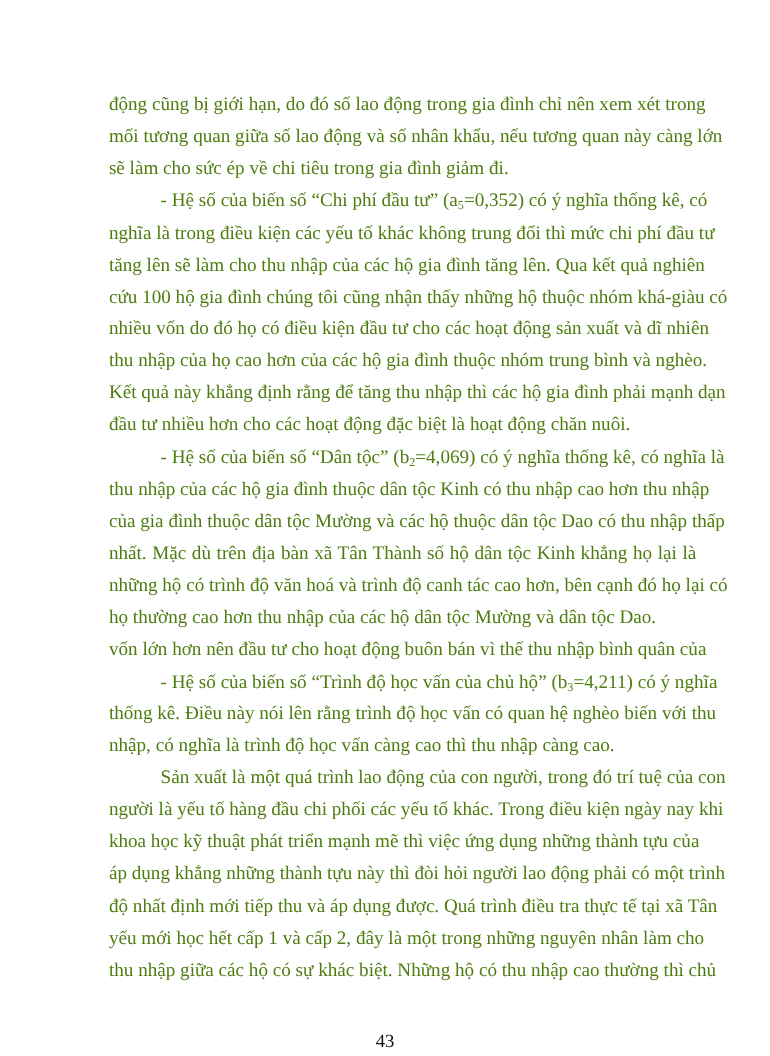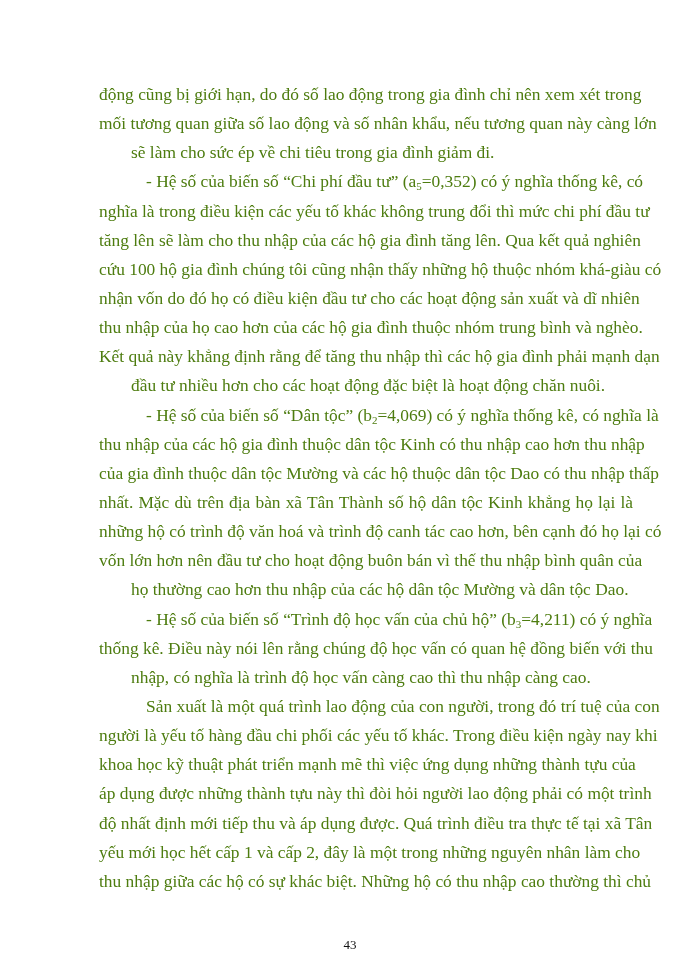--- a/index.html
+++ b/index.html
@@ -13,56 +13,56 @@
     font-family: Liberation Serif, serif;
     font-size: 17.4px;
     line-height: 29.15px;
     color: #4d7c0f;
   }
   .line {
     display: block; white-space: nowrap;
     text-align: justify; text-align-last: justify;
     height: 29.15px;
   }
-  .line.last { text-align-last: left; margin-left: 32px; }
+  .line.last { text-align-last: left; }
   .line.indent { padding-left: 47px; }
   sub { font-size: 11px; vertical-align: -3px; line-height: 0; }
   .page-number {
     position: absolute; left: 0; width: 700px; top: 937px; text-align: center;
-    font-family: "Liberation Serif", serif; font-size: 13px; color: #111;
+    font-family: "Liberation Serif", serif; font-size: 17px; color: #111;
   }
 </style>
 </head>
 <body>
 
 <div class="page">
   <div class="content" id="content">
       <div class="line">động cũng bị giới hạn, do đó số lao động trong gia đình chỉ nên xem xét trong</div>
       <div class="line">mối tương quan giữa số lao động và số nhân khẩu, nếu tương quan này càng lớn</div>
       <div class="line last">sẽ làm cho sức ép về chi tiêu trong gia đình giảm đi.</div>
       <div class="line indent">- Hệ số của biến số “Chi phí đầu tư” (a<sub>5</sub>=0,352) có ý nghĩa thống kê, có</div>
       <div class="line">nghĩa là trong điều kiện các yếu tố khác không trung đổi thì mức chi phí đầu tư</div>
       <div class="line">tăng lên sẽ làm cho thu nhập của các hộ gia đình tăng lên. Qua kết quả nghiên</div>
       <div class="line">cứu 100 hộ gia đình chúng tôi cũng nhận thấy những hộ thuộc nhóm khá-giàu có</div>
-      <div class="line">nhận vốn do đó họ có điều kiện đầu tư cho các hoạt động sản xuất và dĩ nhiên</div>
+      <div class="line">nhiều vốn do đó họ có điều kiện đầu tư cho các hoạt động sản xuất và dĩ nhiên</div>
       <div class="line">thu nhập của họ cao hơn của các hộ gia đình thuộc nhóm trung bình và nghèo.</div>
       <div class="line">Kết quả này khẳng định rằng để tăng thu nhập thì các hộ gia đình phải mạnh dạn</div>
       <div class="line last">đầu tư nhiều hơn cho các hoạt động đặc biệt là hoạt động chăn nuôi.</div>
       <div class="line indent">- Hệ số của biến số “Dân tộc” (b<sub>2</sub>=4,069) có ý nghĩa thống kê, có nghĩa là</div>
       <div class="line">thu nhập của các hộ gia đình thuộc dân tộc Kinh có thu nhập cao hơn thu nhập</div>
       <div class="line">của gia đình thuộc dân tộc Mường và các hộ thuộc dân tộc Dao có thu nhập thấp</div>
       <div class="line">nhất. Mặc dù trên địa bàn xã Tân Thành số hộ dân tộc Kinh khẳng họ lại là</div>
       <div class="line">những hộ có trình độ văn hoá và trình độ canh tác cao hơn, bên cạnh đó họ lại có</div>
+      <div class="line last">họ thường cao hơn thu nhập của các hộ dân tộc Mường và dân tộc Dao.</div>
       <div class="line">vốn lớn hơn nên đầu tư cho hoạt động buôn bán vì thế thu nhập bình quân của</div>
-      <div class="line last">họ thường cao hơn thu nhập của các hộ dân tộc Mường và dân tộc Dao.</div>
       <div class="line indent">- Hệ số của biến số “Trình độ học vấn của chủ hộ” (b<sub>3</sub>=4,211) có ý nghĩa</div>
-      <div class="line">thống kê. Điều này nói lên rằng chúng độ học vấn có quan hệ đồng biến với thu</div>
+      <div class="line">thống kê. Điều này nói lên rằng trình độ học vấn có quan hệ nghèo biến với thu</div>
       <div class="line last">nhập, có nghĩa là trình độ học vấn càng cao thì thu nhập càng cao.</div>
       <div class="line indent">Sản xuất là một quá trình lao động của con người, trong đó trí tuệ của con</div>
       <div class="line">người là yếu tố hàng đầu chi phối các yếu tố khác. Trong điều kiện ngày nay khi</div>
       <div class="line">khoa học kỹ thuật phát triển mạnh mẽ thì việc ứng dụng những thành tựu của</div>
-      <div class="line">áp dụng được những thành tựu này thì đòi hỏi người lao động phải có một trình</div>
+      <div class="line">áp dụng khẳng những thành tựu này thì đòi hỏi người lao động phải có một trình</div>
       <div class="line">độ nhất định mới tiếp thu và áp dụng được. Quá trình điều tra thực tế tại xã Tân</div>
       <div class="line">yếu mới học hết cấp 1 và cấp 2, đây là một trong những nguyên nhân làm cho</div>
       <div class="line">thu nhập giữa các hộ có sự khác biệt. Những hộ có thu nhập cao thường thì chủ</div>
     </div>
   <div class="page-number">43</div>
 </div>
 
 </body></html>

